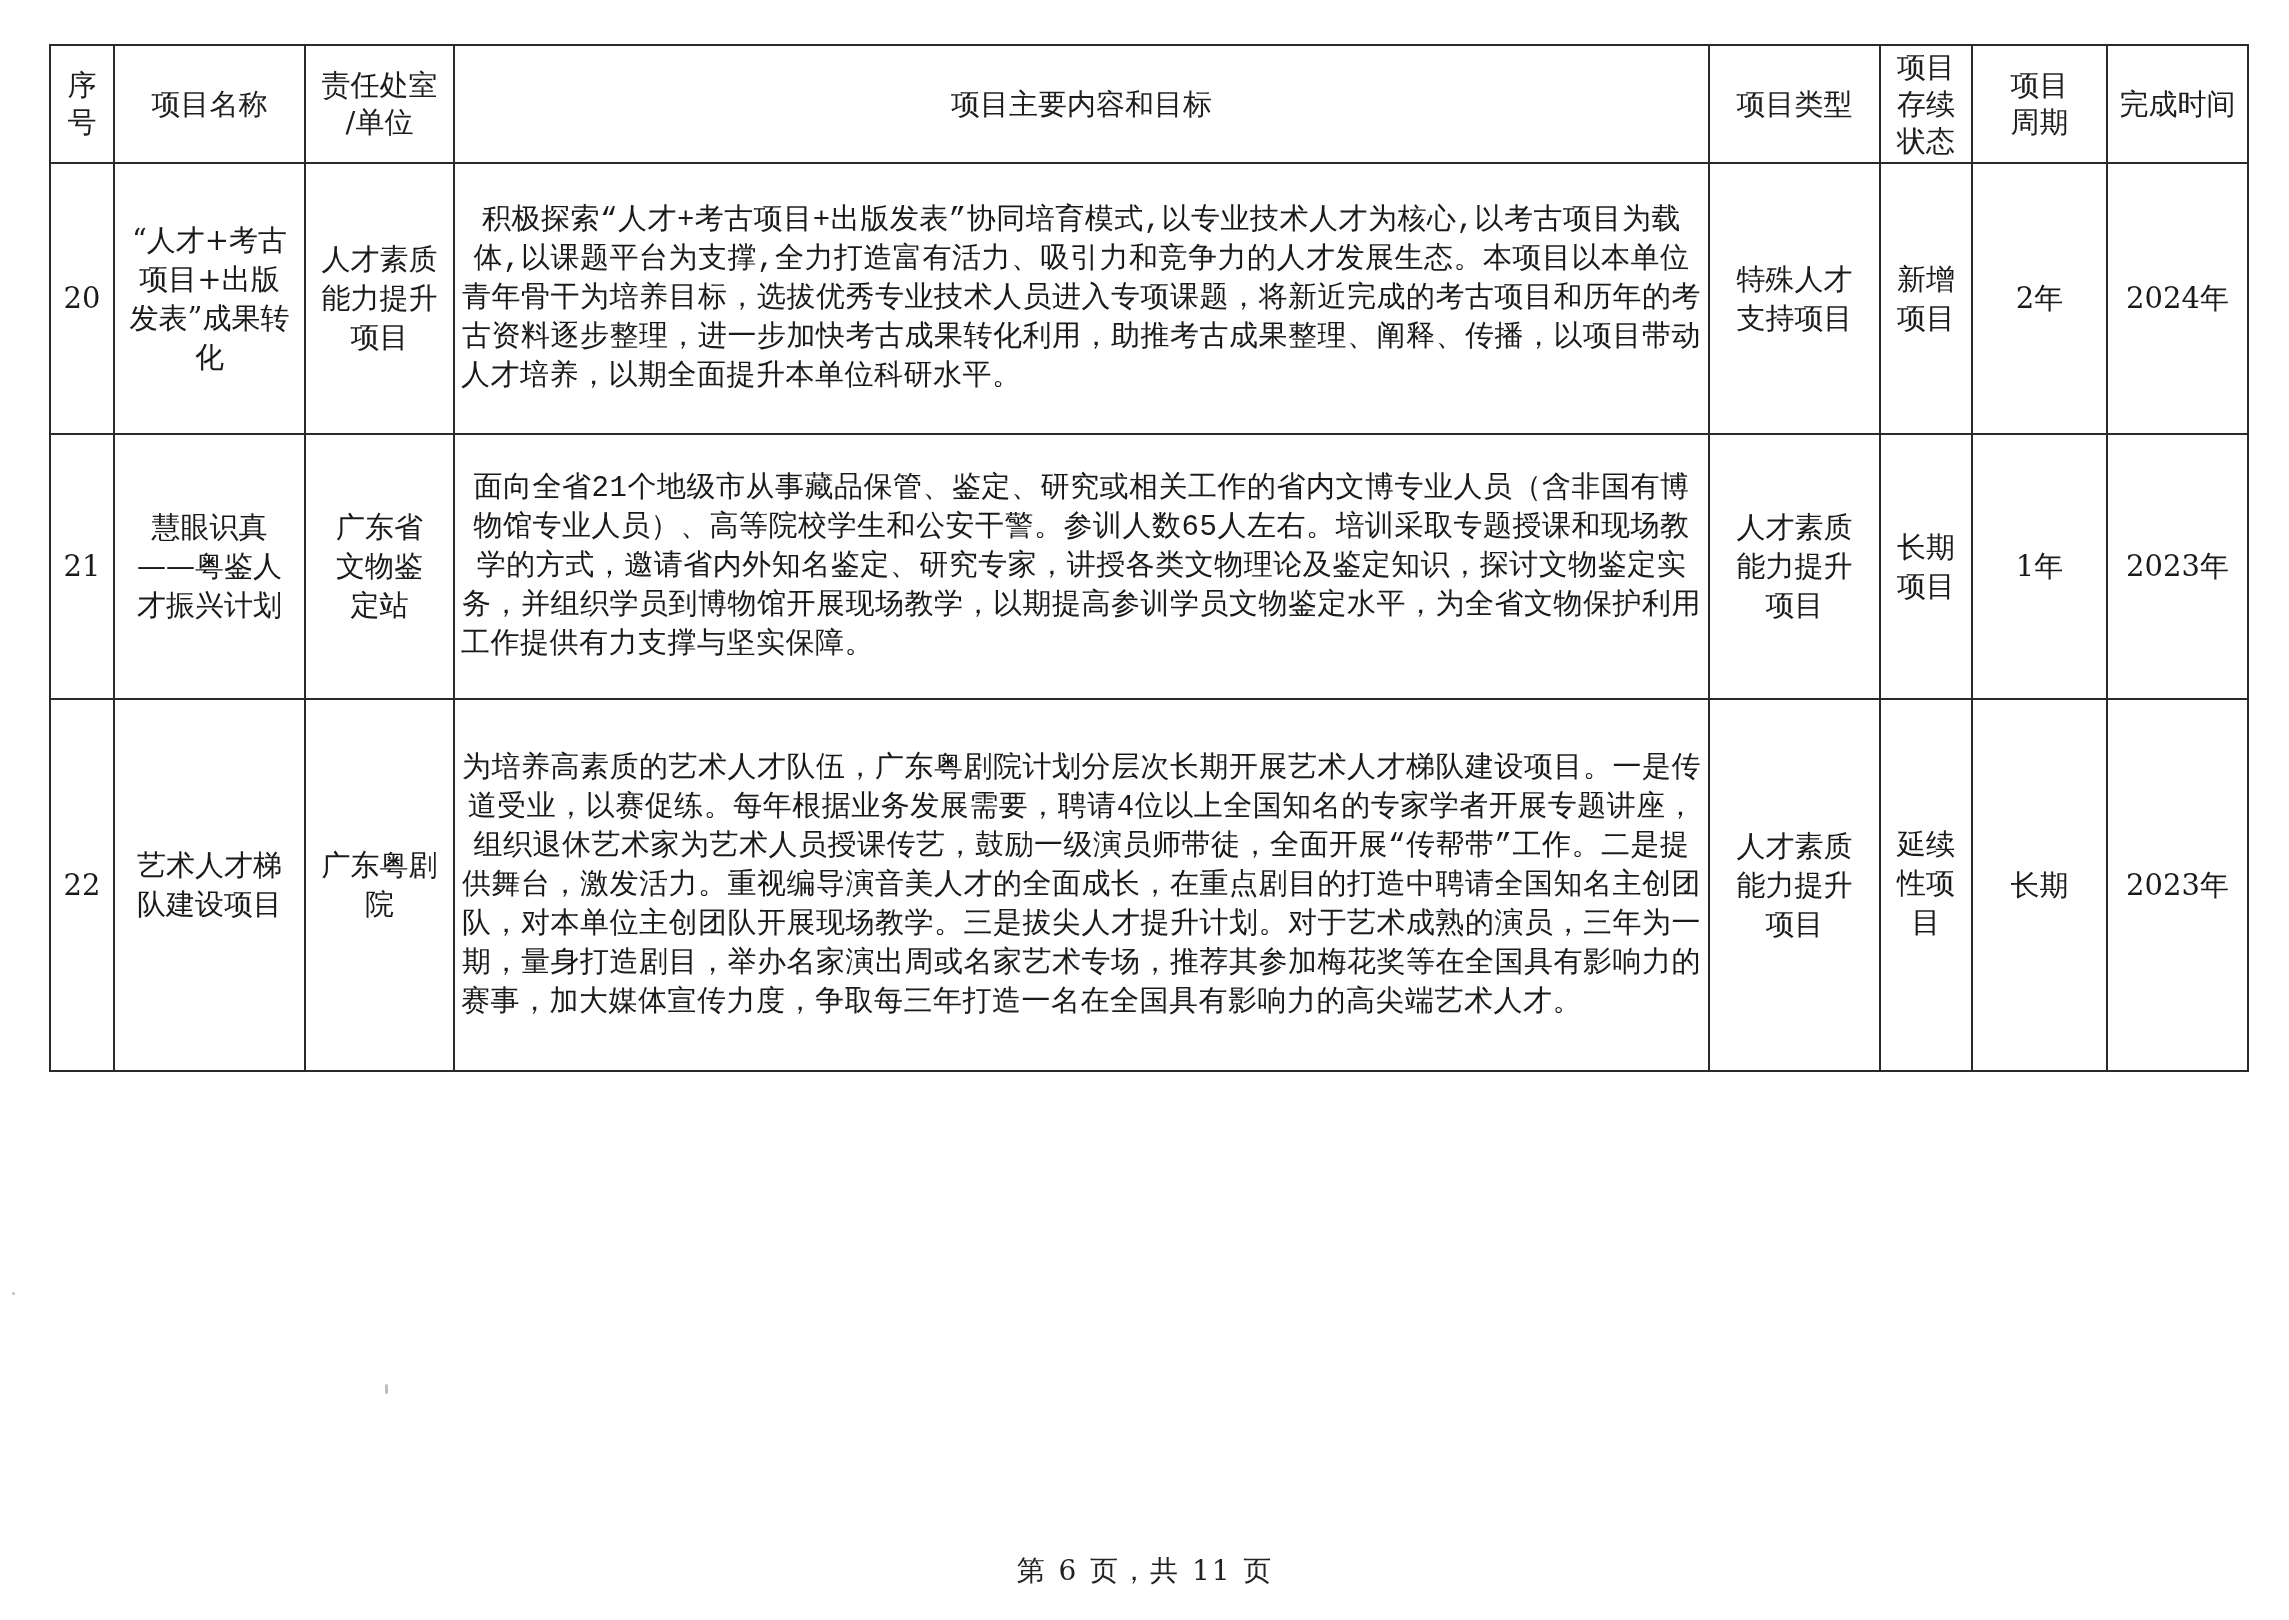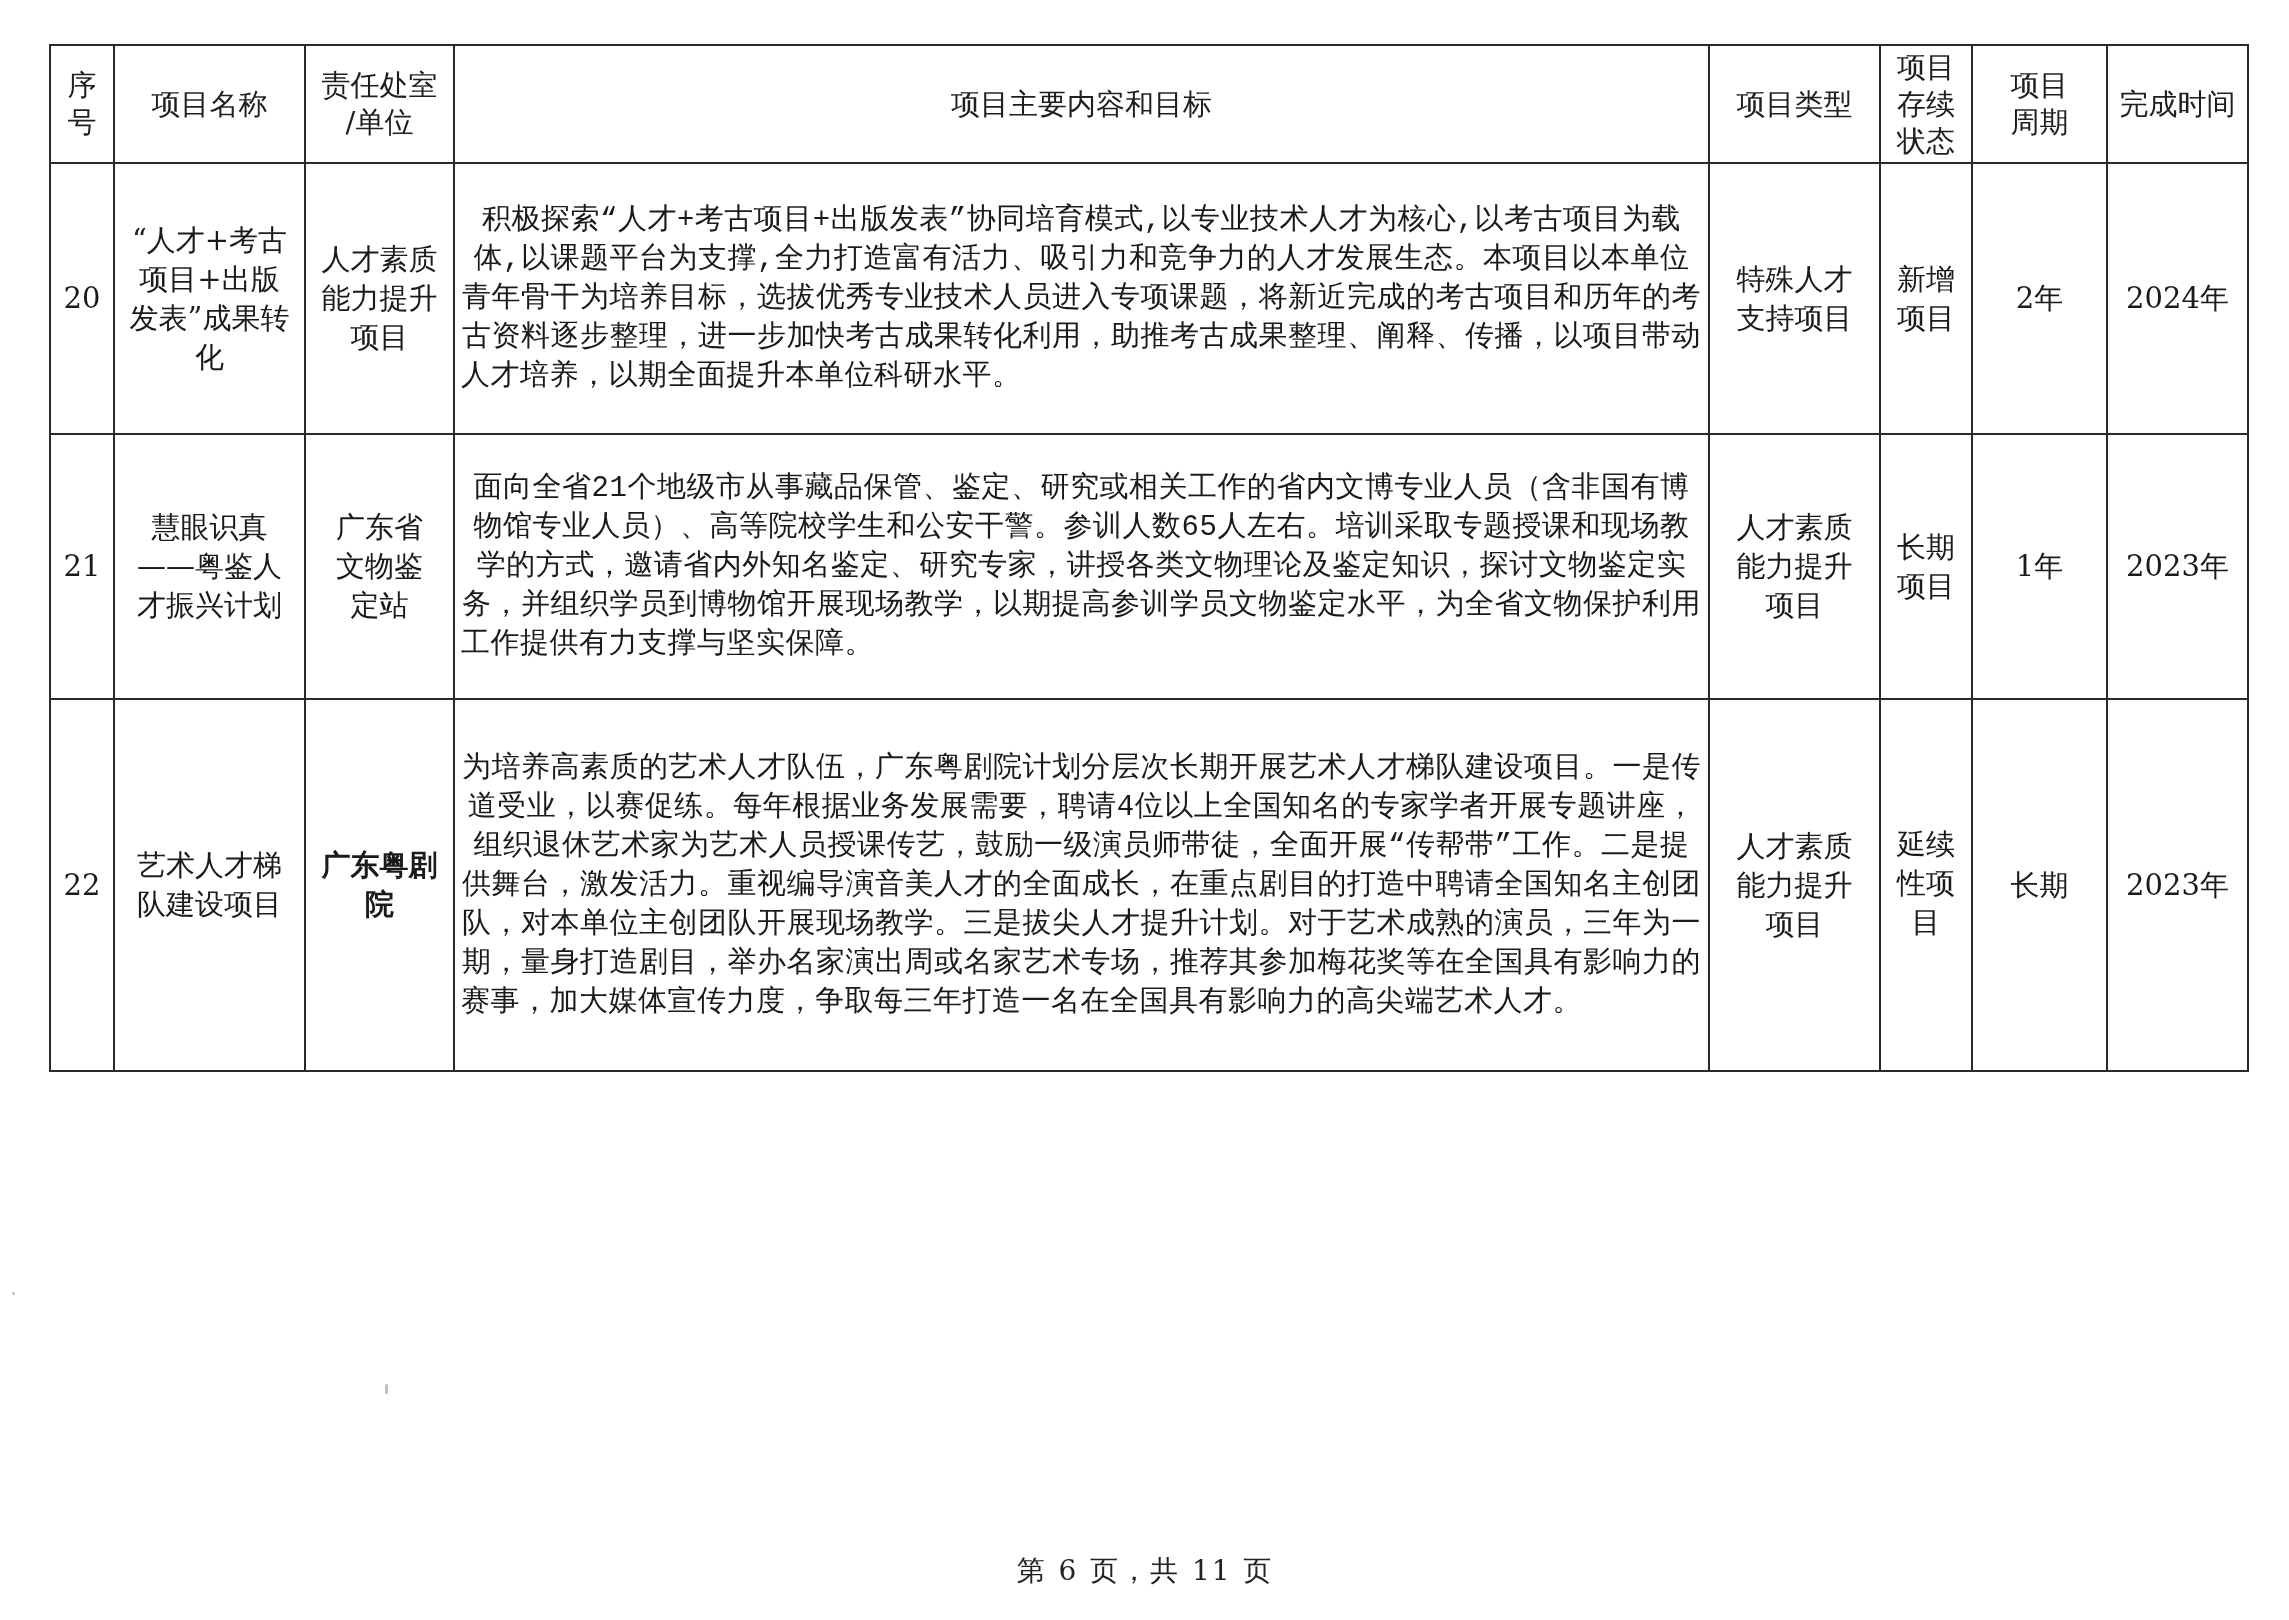--- a/index.html
+++ b/index.html
@@ -99,21 +99,21 @@
         <td style="padding:0 23px;">广东省文物鉴定站</td>
         <td class="content">面向全省21个地级市从事藏品保管、鉴定、研究或相关工作的省内文博专业人员（含非国有博物馆专业人员）、高等院校学生和公安干警。参训人数65人左右。培训采取专题授课和现场教学的方式，邀请省内外知名鉴定、研究专家，讲授各类文物理论及鉴定知识，探讨文物鉴定实务，并组织学员到博物馆开展现场教学，以期提高参训学员文物鉴定水平，为全省文物保护利用工作提供有力支撑与坚实保障。</td>
         <td style="padding:0 17.6px;">人才素质能力提升项目</td>
         <td style="padding:0 13.7px;border-radius:18px;">长期项目</td>
         <td>1年</td>
         <td>2023年</td>
       </tr>
       <tr class="row-22">
         <td class="num">22</td>
         <td style="padding:0 11.8px;">艺术人才梯队建设项目</td>
-        <td style="padding:0 7.8px;font-weight:bold;">广东粤剧院</td>
+        <td style="padding:0 7.8px;">广东粤剧院</td>
         <td class="content">为培养高素质的艺术人才队伍，广东粤剧院计划分层次长期开展艺术人才梯队建设项目。一是传道受业，以赛促练。每年根据业务发展需要，聘请4位以上全国知名的专家学者开展专题讲座，组织退休艺术家为艺术人员授课传艺，鼓励一级演员师带徒，全面开展“传帮带”工作。二是提供舞台，激发活力。重视编导演音美人才的全面成长，在重点剧目的打造中聘请全国知名主创团队，对本单位主创团队开展现场教学。三是拔尖人才提升计划。对于艺术成熟的演员，三年为一期，量身打造剧目，举办名家演出周或名家艺术专场，推荐其参加梅花奖等在全国具有影响力的赛事，加大媒体宣传力度，争取每三年打造一名在全国具有影响力的高尖端艺术人才。</td>
         <td style="padding:0 17.6px;">人才素质能力提升项目</td>
         <td style="padding:0 9px;font-family:Liberation Mono, monospace;">延续性项目</td>
         <td>长期</td>
         <td>2023年</td>
       </tr>
     </tbody>
   </table>
 
   <div class="speck" style="left:385px;top:1384px;width:2.9px;height:9.8px;"></div>

